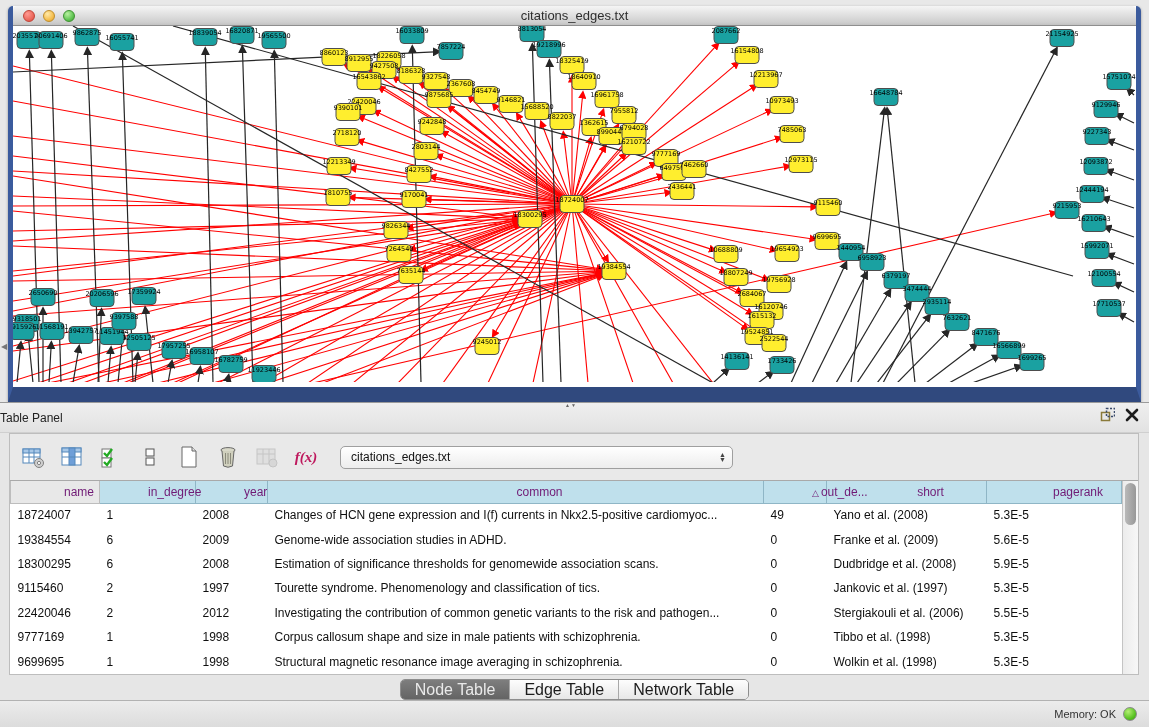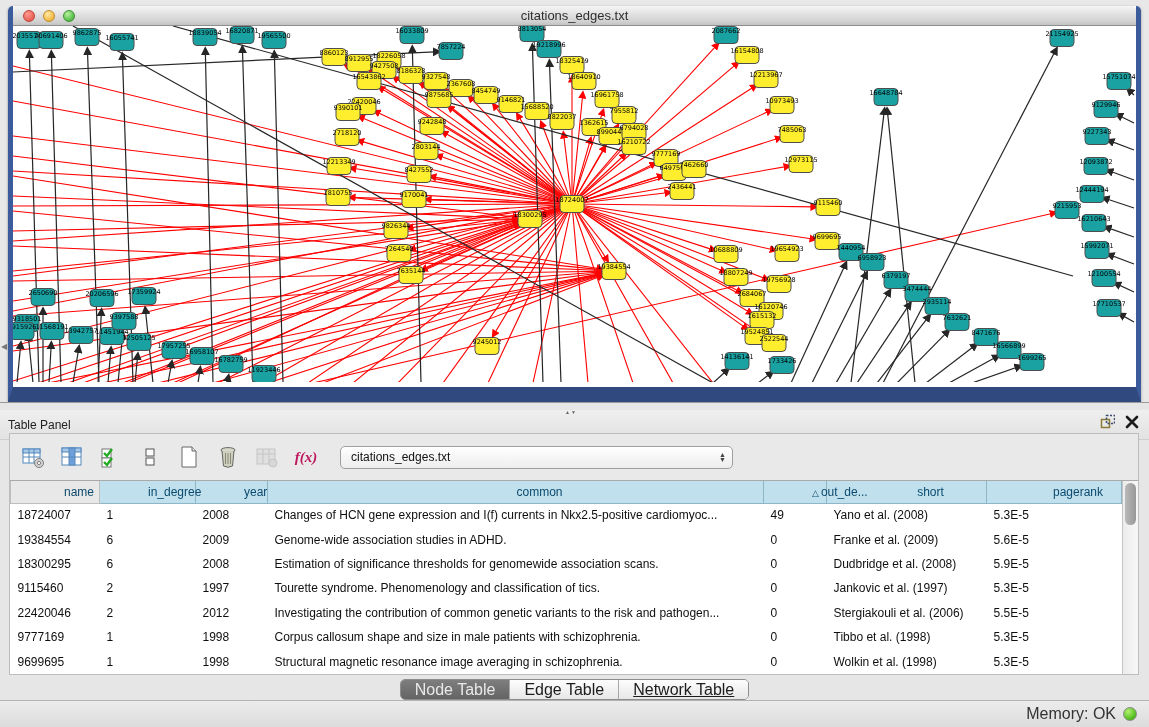--- a/index.html
+++ b/index.html
@@ -20,63 +20,63 @@
   .light.yellow{ background:radial-gradient(circle at 35% 30%, #ffe9a8, #f5bf4f 60%, #df9b2d); border:1px solid #c08e2c;}
   .light.green { background:radial-gradient(circle at 35% 30%, #b8f0a0, #61c554 60%, #3f9e34); border:1px solid #3e9230;}
   .win-title { position:absolute; left:0; right:0; text-align:center; font-size:13px; color:#2e2e2e; }
   .canvas { position:relative; width:1123px; height:356px; background:#fff; overflow:hidden; }
   .canvas svg { position:absolute; left:0; top:0; }
   .collapse-left { position:absolute; left:1px; top:342px; font-size:8px; color:#777; }
 
   
   .table-panel { position:absolute; left:0; top:402px; width:1149px; height:298px;
     background:#e6e6e6; border-top:1px solid #9a9a9a; }
-  .tp-header { height:30px; display:flex; align-items:center; padding:0 8px;
-    background:linear-gradient(#efefef,#e2e2e2); border-bottom:1px solid #cfcfcf; position:relative;margin-top:7px;}
+  .tp-header { height:30px; display:flex; align-items:center; padding:0 0;
+    background:linear-gradient(#efefef,#e2e2e2); border-bottom:1px solid #cfcfcf; position:relative;}
   .tp-title { font-size:12px; color:#222; }
   .tp-header-icons { position:absolute; right:10px; top:4px; display:flex; gap:10px; align-items:center; }
   .splitter-handle { position:absolute; left:565px; top:-1px; font-size:5px; color:#666; letter-spacing:1px;}
 
   .tp-box { position:absolute; left:9px; top:30px; width:1130px; height:242px;
     border:1px solid #bdbdbd; background:#e9e9e9; }
   .toolbar { height:46px; display:flex; align-items:center; gap:13px; padding:0 10px; }
   .tool-btn { width:26px; height:26px; display:flex; align-items:center; justify-content:center; }
   .tool-btn.disabled { opacity:.45; }
   .fx { font-family:"Liberation Serif", serif; font-style:italic; font-weight:bold; font-size:15px; color:#be185d; }
   .combo { width:393px; height:23px; margin-left:8px; border:1px solid #9f9f9f; border-radius:5px;
     background:linear-gradient(#ffffff,#ededed); display:flex; align-items:center; padding:0 6px 0 10px;
     font-size:12px; color:#111; box-shadow:inset 0 1px 0 #fff; }
   .combo .arrows { margin-left:auto; display:flex; flex-direction:column; line-height:5px; font-size:7px; color:#444; }
 
   .grid-wrap { position:absolute; left:0px; top:46px; right:0; bottom:0;
     background:#fff; border-top:1px solid #a9a9a9; display:flex; }
   table.data { border-collapse:collapse; table-layout:fixed; width:1112px; font-size:12px; }
   table.data th { background:#bfe0ec; border:1px solid #8fb6c6; border-top:none;
-    font-weight:normal; font-size:12px; height:22px; color:#0c4a6e; text-align:center;padding-left:48px; }
+    font-weight:normal; font-size:12px; height:22px; color:#701a75; text-align:center;padding-left:48px; }
   table.data th.gray { background:#e8e8e8; border-color:#bdbdbd; }
   table.data td { height:16px; padding:0 4px 0 7px; color:#0f0f0f; white-space:nowrap;
     overflow:hidden; border:none; }
   .sort-tri { font-size:9px; margin-right:2px; }
   .vscroll { width:16px; background:linear-gradient(90deg,#ececec,#f7f7f7); border-left:1px solid #c4c4c4; position:relative; }
   .vthumb { position:absolute; left:2px; top:2px; width:11px; height:42px; border-radius:6px;
     background:linear-gradient(90deg,#b9b9b9,#989898); }
 
   .tabs-row { position:absolute; left:0; right:0; top:276px; display:flex; justify-content:center; }
   .segmented { display:flex; border:1px solid #8d8d8d; border-radius:5px; overflow:hidden;
     height:21px; box-shadow:0 1px 0 rgba(255,255,255,.7); }
   .segment { padding:0 14px; font-size:16px; display:flex; align-items:center;
     background:linear-gradient(#fdfdfd,#e7e7e7); color:#1c1c1c; border-right:1px solid #a8a8a8; }
-  .segment:last-child { border-right:none;text-decoration:underline; }
+  .segment:last-child { border-right:none; }
   .segment.selected { background:linear-gradient(#7e7e7e,#646464); color:#e9e9e9; }
 
   
   .status-bar { position:absolute; left:0; bottom:0; width:1149px; height:27px;
     background:linear-gradient(#ececec,#dcdcdc); border-top:1px solid #b2b2b2;
     display:flex; align-items:center; justify-content:flex-end; padding:0 12px; gap:7px; }
-  .status-text { font-size:16px; color:#333; }
+  .status-text { font-size:11px; color:#333; }
   .status-dot { width:14px; height:14px; border-radius:50%;
     background:radial-gradient(circle at 35% 30%, #b4ef74, #54c01e 65%, #3d9a12); border:1px solid #8a8a8a; }
 </style>
 </head>
 <body>
 
 <div class="net-window">
   <div class="titlebar">
     <div class="traffic">
       <span class="light red"></span>

